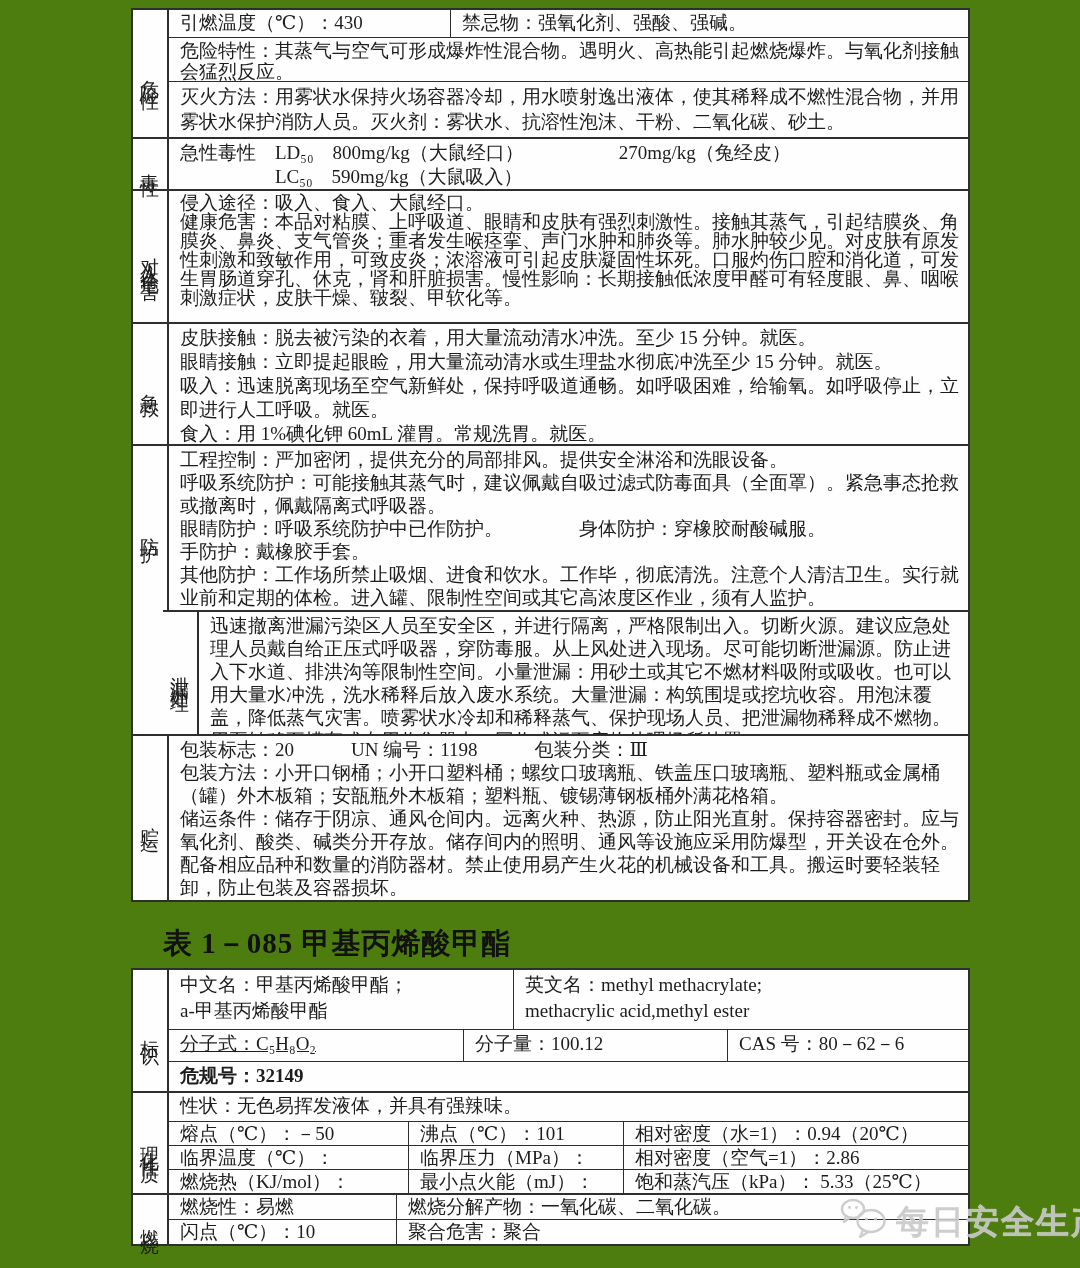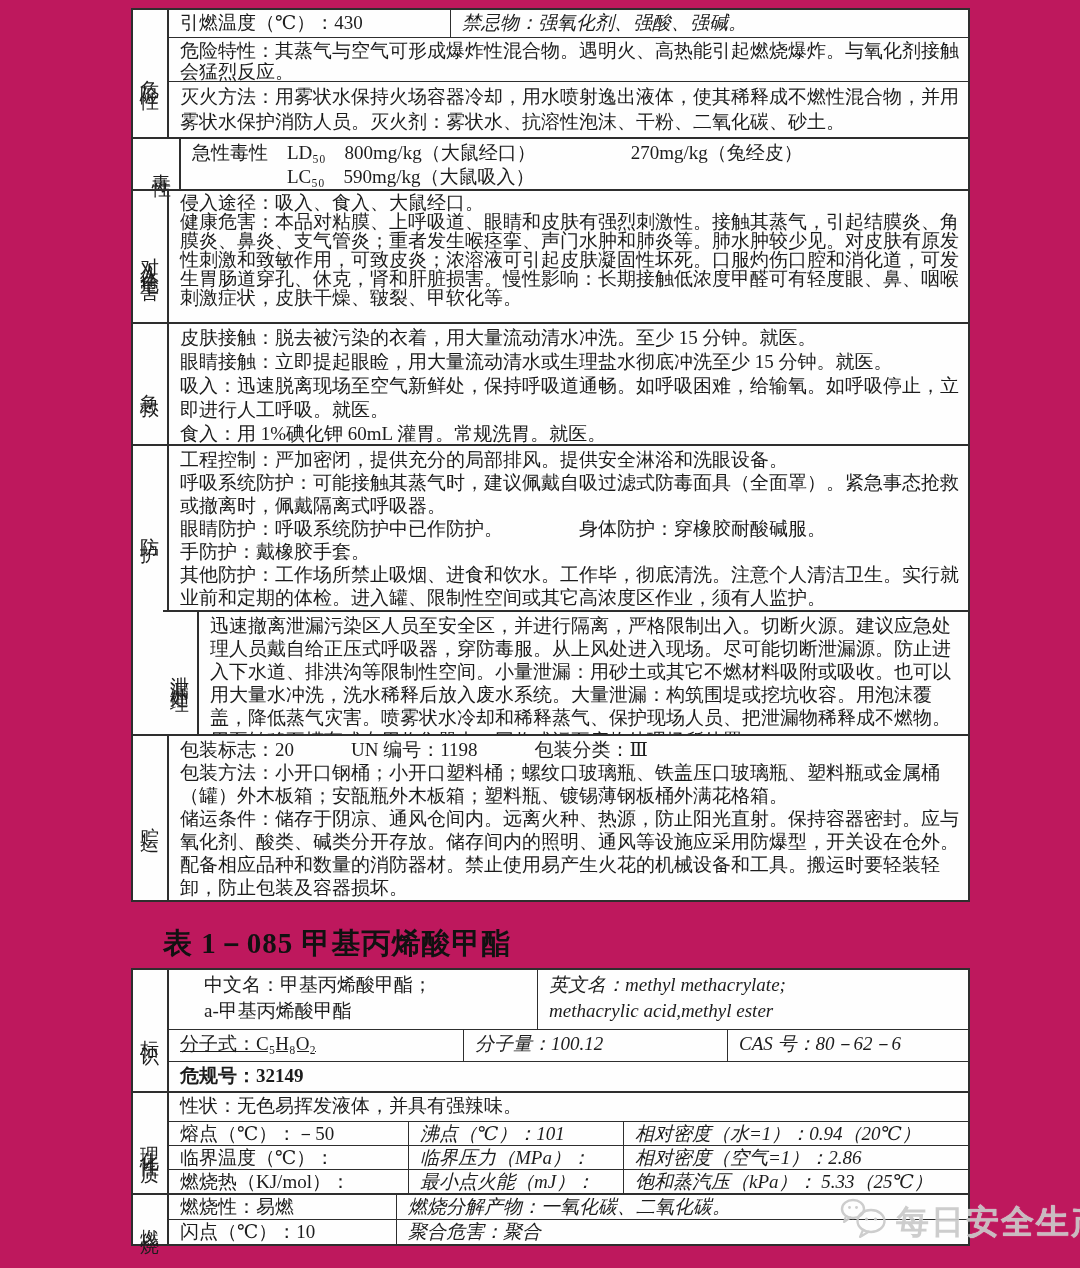--- a/index.html
+++ b/index.html
@@ -2,21 +2,21 @@
 <html><head>
 <meta charset="utf-8">
 <style>
   * { margin:0; padding:0; box-sizing:border-box; }
   html,body { background:#ffffff; }
   body {
     width:1080px; height:1268px; position:relative; overflow:hidden;
     font-family:"Liberation Serif","DejaVu Serif",serif;
     color:#1c1c1c;
   }
-  .page { position:absolute; inset:0; background:#be185d; }
+  .page { position:absolute; inset:0; background:#4d7c0f; }
 
   
   .tbl {
     position:absolute; left:131px; width:839px;
     border:2px solid #2e2e2e; background:#fefefe;
     display:flex; flex-direction:column;
   }
   .sec { display:flex; border-top:2px solid #2e2e2e; }
   .sec:first-child { border-top:none; }
   .lbl {
@@ -28,21 +28,21 @@
     writing-mode:vertical-lr; text-orientation:upright;
     font-size:19px; letter-spacing:6px; line-height:1;
   }
   .secbody { flex:1 1 auto; display:flex; flex-direction:column; min-width:0; }
   .row { display:flex; border-top:1.5px solid #2e2e2e; align-items:stretch; }
   .row:first-child { border-top:none; }
   .cell {
     padding:2px 6px 2px 11px; font-size:19px; line-height:23px;
     min-width:0; overflow:hidden;
   }
-  .cell + .cell { border-left:1.5px solid #2e2e2e;font-style:italic; }
+  .cell + .cell { border-left:1.5px solid #2e2e2e; }
   .grow { flex:1 1 auto; }
   .para { }
 
   
   .lh19 .cell, .cell.lh19 { line-height:19px; }
   .lh21 .cell, .cell.lh21 { line-height:21px; }
   .lh24 .cell, .cell.lh24 { line-height:24px; }
   .lh26 .cell, .cell.lh26 { line-height:26px; }
   .tox-indent { margin-left:95px; }
 
@@ -84,21 +84,21 @@
         </div>
         <div class="row" style="height:44px;">
           <div class="cell grow lh21">危险特性：其蒸气与空气可形成爆炸性混合物。遇明火、高热能引起燃烧爆炸。与氧化剂接触会猛烈反应。</div>
         </div>
         <div class="row" style="height:56px;">
           <div class="cell grow" style="line-height:25px;">灭火方法：用雾状水保持火场容器冷却，用水喷射逸出液体，使其稀释成不燃性混合物，并用雾状水保护消防人员。灭火剂：雾状水、抗溶性泡沫、干粉、二氧化碳、砂土。</div>
         </div>
       </div>
     </div>
 
-    <div class="sec" style="height:52px;padding-left:12px;">
+    <div class="sec" style="height:52px;">
       <div class="lbl">
         <span>毒性</span>
       </div>
       <div class="secbody">
         <div class="row grow" style="height:100%;">
           <div class="cell grow lh24">
             <div class="para">急性毒性　LD₅₀　800mg/kg（大鼠经口）　　　　　270mg/kg（兔经皮）</div>
             <div class="para tox-indent">LC₅₀　590mg/kg（大鼠吸入）</div>
           </div>
         </div>
@@ -183,21 +183,21 @@
   <div class="doc-title">表 1－085  甲基丙烯酸甲酯</div>
 
   <div class="tbl" style="top:968px;">
 
     <div class="sec">
       <div class="lbl">
         <span>标识</span>
       </div>
       <div class="secbody">
         <div class="row" style="height:59px;">
-          <div class="cell lh26" style="width:344px;margin-left:24px;">
+          <div class="cell lh26" style="width:344px;">
             <div class="para">中文名：甲基丙烯酸甲酯；</div>
             <div class="para">a-甲基丙烯酸甲酯</div>
           </div>
           <div class="cell grow lh26">
             <div class="para">英文名：methyl methacrylate;</div>
             <div class="para">methacrylic  acid,methyl  ester</div>
           </div>
         </div>
         <div class="row" style="height:32px;">
           <div class="cell lh24" style="width:294px;text-decoration:underline;">分子式：C₅H₈O₂</div>

